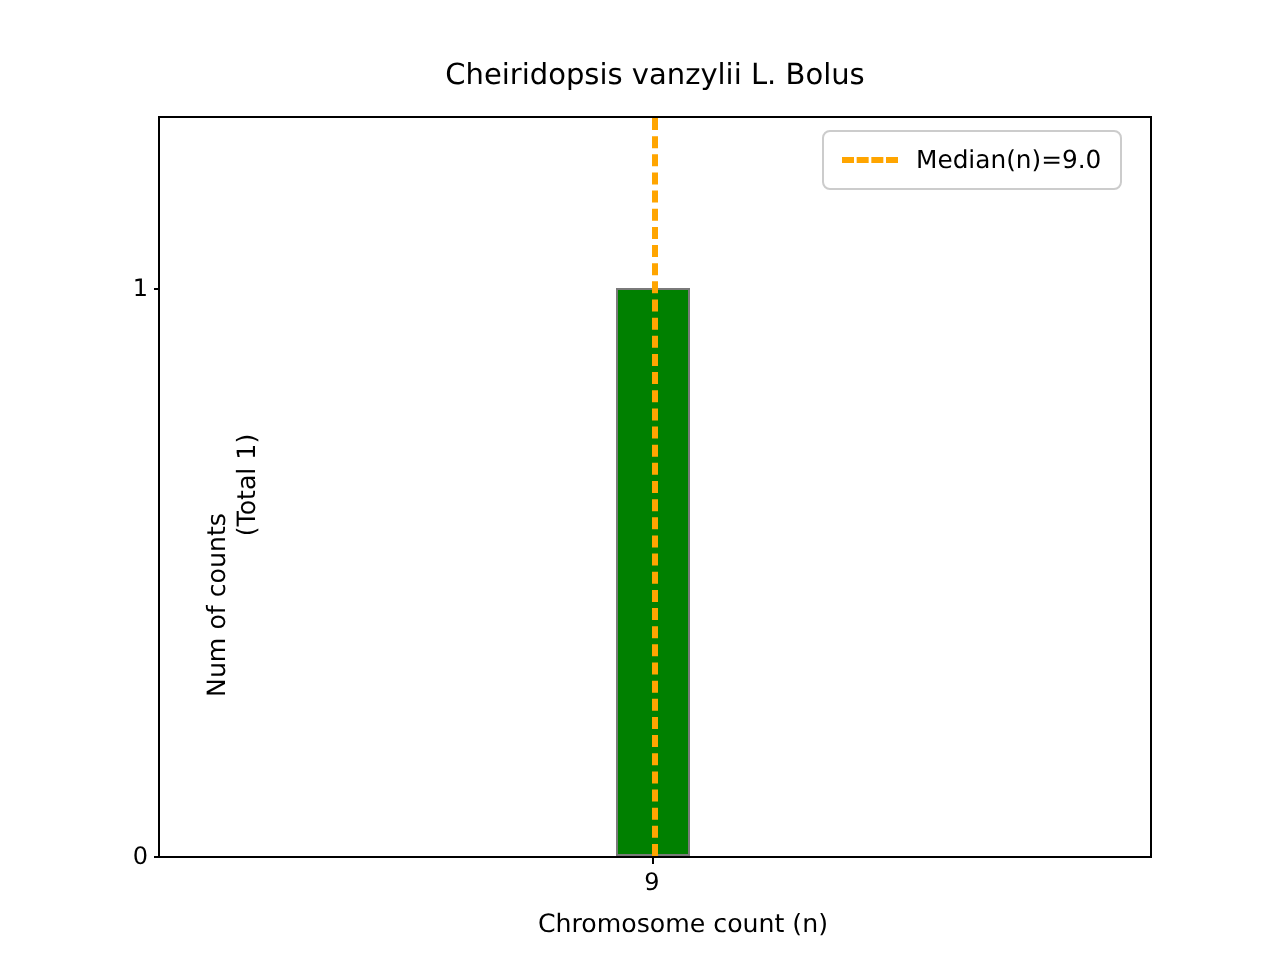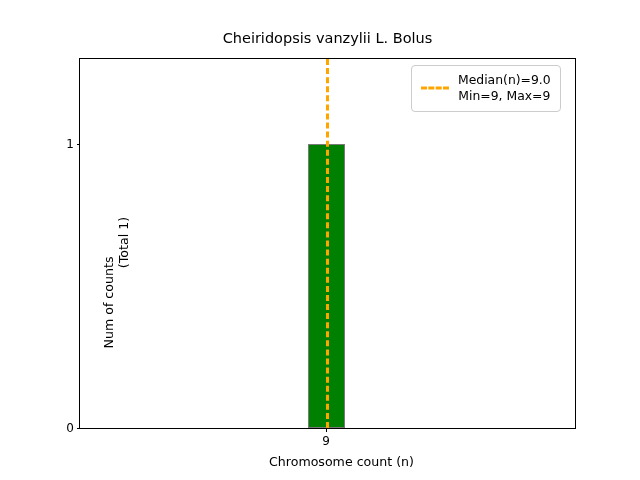--- a/index.html
+++ b/index.html
@@ -156,21 +156,21 @@
     position: absolute;
     left: 0;
     right: 0;
     top: 50%;
     transform: translateY(-50%);
     border-top: 3px dashed #ffa500;
   }
   .legend-texts {
     display: flex;
     flex-direction: column;
-    align-items: center;
+    align-items: flex-start;
     line-height: 1.32;
   }
   .legend-text {
     font-size: 12.4px;
     color: #000000;
     white-space: nowrap;
   }
 </style>
 </head>
 <body>
@@ -196,21 +196,20 @@
 
       <div class="median-line" style="left:49.7%;"></div>
 
     </div>
 
     <div id="legend">
       <div class="legend-row">
         <span class="legend-swatch"></span>
         <span class="legend-texts">
           <span class="legend-text">Median(n)=9.0</span>
-          <span class="legend-text">Min=9, Max=9</span>
         </span>
       </div>
     </div>
 
     <div class="ylabel-wrap" id="ylabel-line1">Num of counts</div>
     <div class="ylabel-wrap" id="ylabel-line2">(Total 1)</div>
 
   </div>
 
   <div id="xlabel">Chromosome count (n)</div>

